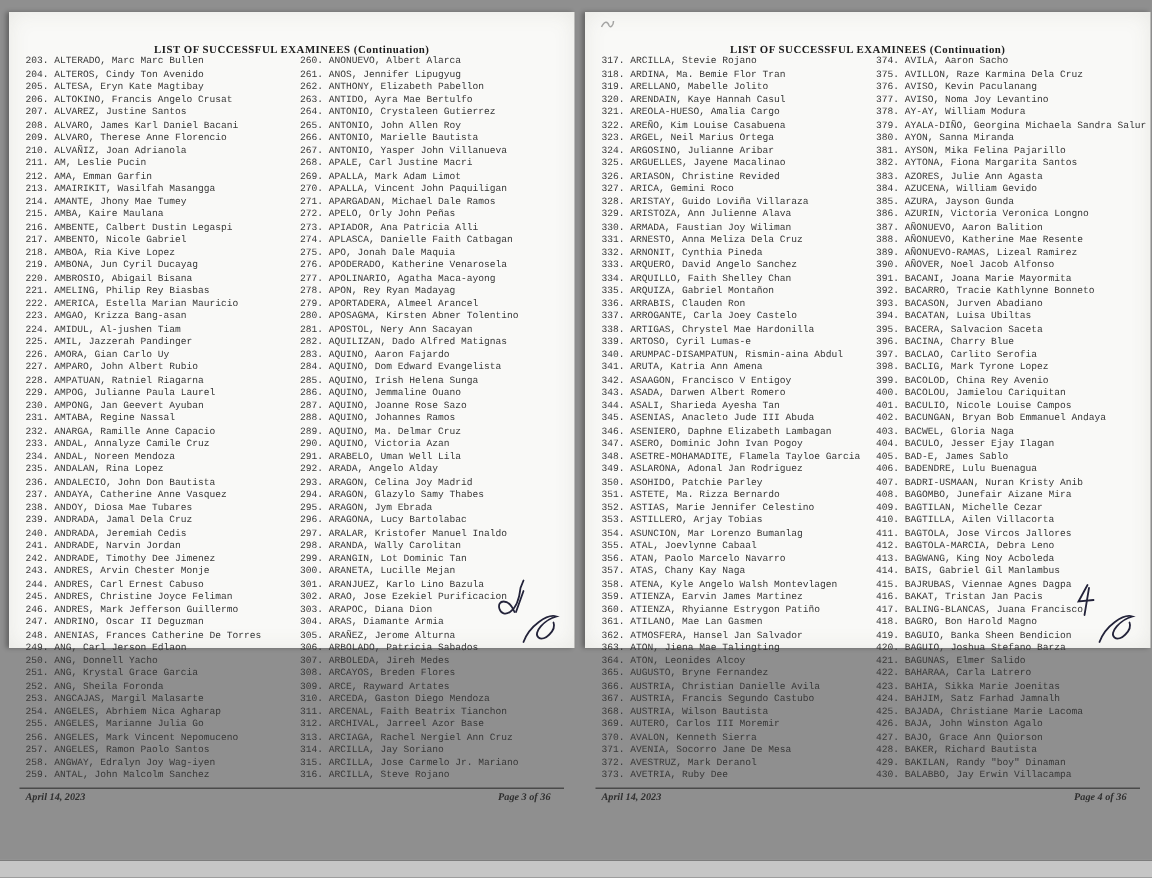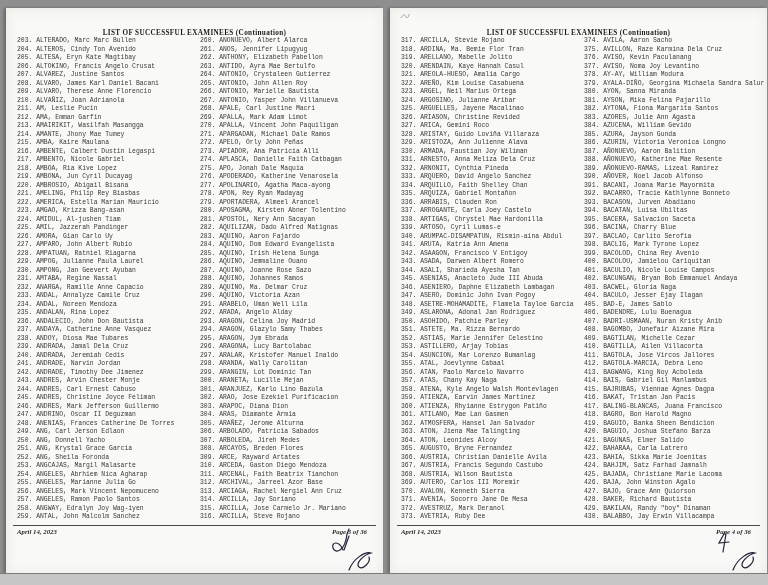--- a/index.html
+++ b/index.html
@@ -3,21 +3,21 @@
 <meta charset="utf-8">
 <style>
   html,body{margin:0;padding:0;}
   body{
     width:768px;height:585px;overflow:hidden;position:relative;
     background:#8f8f8f;
     font-family:"Liberation Sans",sans-serif;
   }
   .scan{position:absolute;top:8px;left:6px;display:flex;gap:7px;}
   .page{
-    width:377px;height:566px;position:relative;
+    width:377px;height:424px;position:relative;
     background:#f9f9f7;
     box-shadow:inset 0 0 14px rgba(90,85,70,.10), -2px 0 3px rgba(0,0,0,.30);
   }
   .page-title{
     position:absolute;top:21px;left:0;width:100%;text-align:center;
     font-family:"Liberation Serif",serif;font-weight:bold;
     font-size:7.2px;letter-spacing:.35px;color:#1c1c1c;white-space:nowrap;
   }
   .col{
     position:absolute;top:29px;

